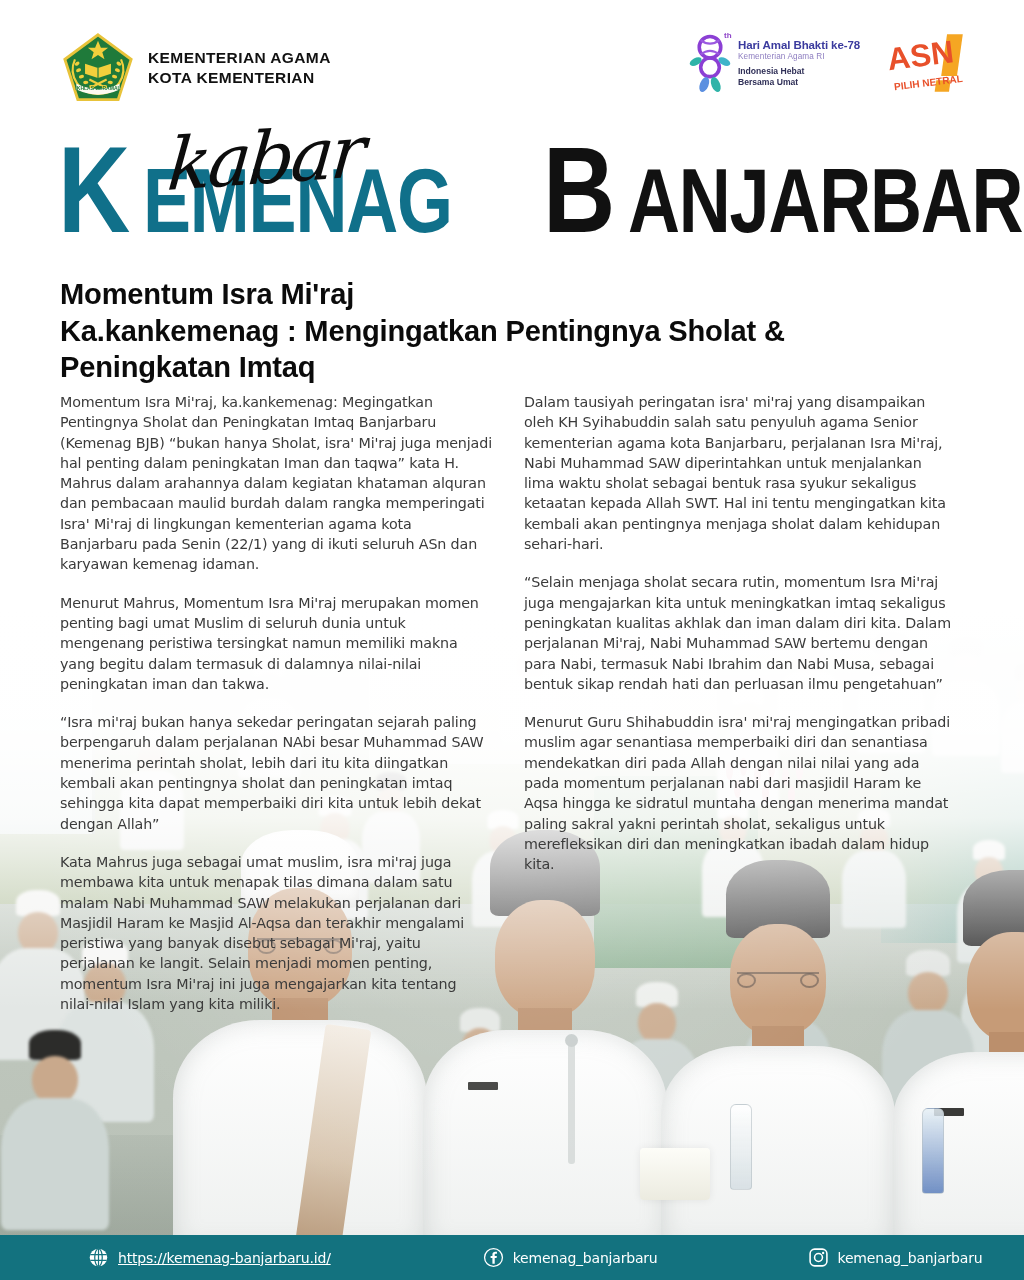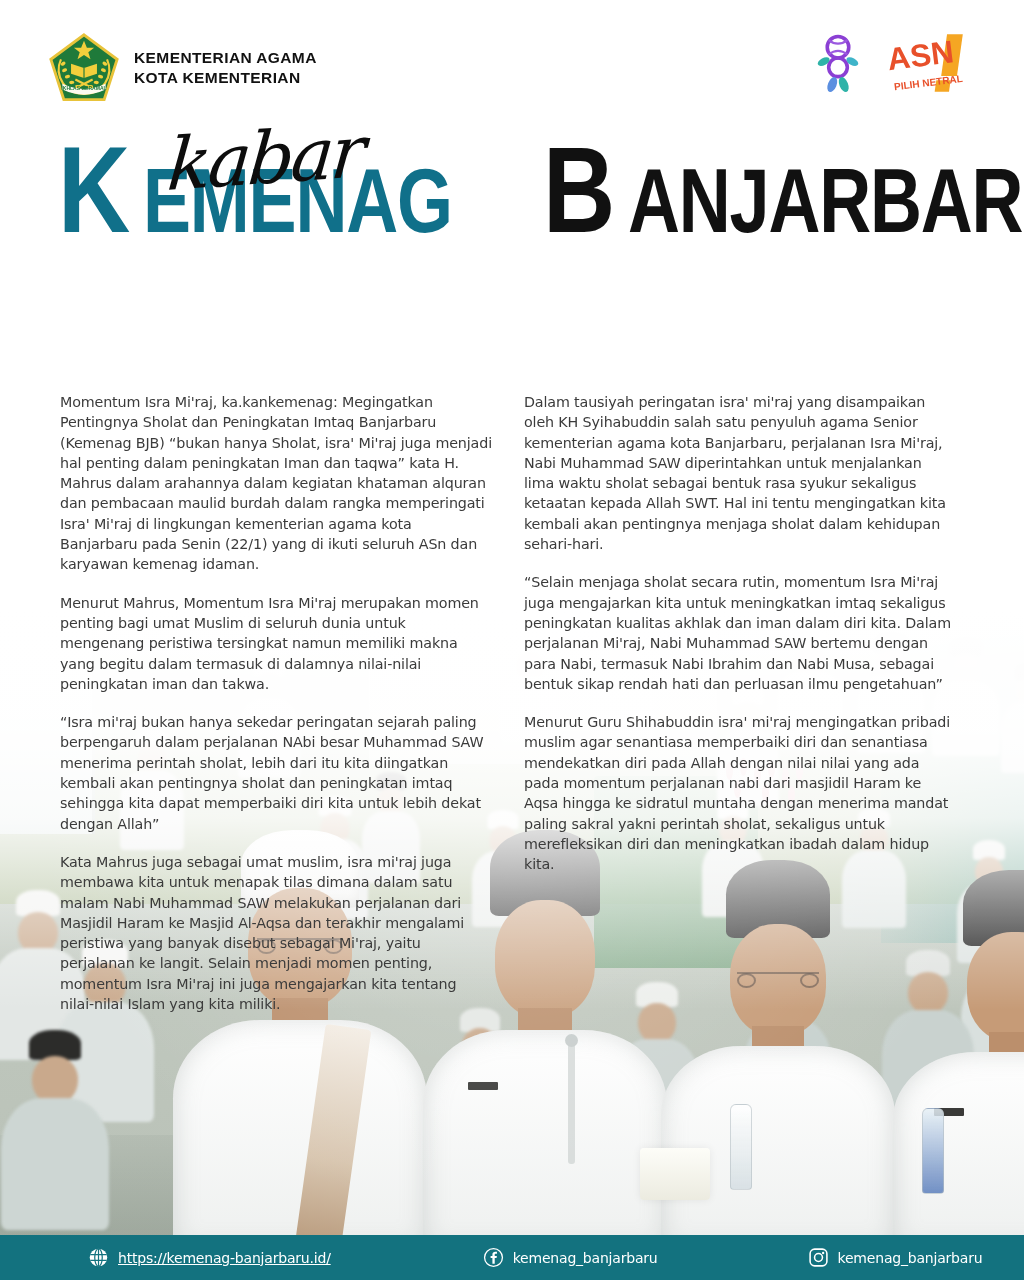--- a/index.html
+++ b/index.html
@@ -225,21 +225,21 @@
 
   
   .header {
     position: absolute;
     left: 0; top: 0;
     width: 1024px; height: 118px;
     z-index: 20;
   }
   .brand {
     position: absolute;
-    left: 48px; top: 32px;
+    left: 62px; top: 32px;
     display: flex;
     align-items: center;
     gap: 14px;
   }
   .kemenag-logo { width: 72px; height: 72px; }
   .brand-text {
     font-weight: bold;
     font-size: 15.5px;
     letter-spacing: .4px;
     color: #111111;
@@ -626,20 +626,29 @@
               <circle cx="30" cy="52" r="13"></circle>
             </g>
             <path d="M17,14 Q30,24 43,14" stroke="#9b59e0" stroke-width="3" fill="none"></path>
             <path d="M17,34 Q30,24 43,34" stroke="#9b59e0" stroke-width="3" fill="none"></path>
             <ellipse cx="10" cy="44" rx="9" ry="5" fill="#2fb3a8" transform="rotate(-28 10 44)"></ellipse>
             <ellipse cx="50" cy="44" rx="9" ry="5" fill="#3fb4c9" transform="rotate(28 50 44)"></ellipse>
             <ellipse cx="22" cy="76" rx="6" ry="11" fill="#5b8fe0" transform="rotate(22 22 76)"></ellipse>
             <ellipse cx="38" cy="76" rx="6" ry="11" fill="#2fb3a8" transform="rotate(-22 38 76)"></ellipse>
           </svg>
         </span>
+        <div class="hab-words">
+          <span class="hab-sup">th</span>
+          <div class="hab-line1">Hari Amal Bhakti ke-78</div>
+          <div class="hab-line2">Kementerian Agama RI</div>
+          <div class="hab-line3">
+            <div>Indonesia Hebat</div>
+            <div>Bersama Umat</div>
+          </div>
+        </div>
       </div>
 
       <span class="asn-logo">
         <svg viewBox="0 0 120 92" width="86" height="66">
           <rect x="86" y="6" width="22" height="58" fill="#f5a623" transform="skewX(-8)"></rect>
           <rect x="80" y="70" width="20" height="16" fill="#f5a623" transform="skewX(-8)"></rect>
           <text x="4" y="56" font-family="Liberation Sans, sans-serif" font-weight="bold" font-size="44" fill="#e8502a" transform="rotate(-7 4 56)">ASN</text>
           <text x="12" y="84" font-family="Liberation Sans, sans-serif" font-weight="bold" font-size="14" fill="#e8502a" transform="rotate(-7 12 84)">PILIH NETRAL</text>
         </svg>
       </span>
@@ -652,20 +661,25 @@
     <div class="mast-row">
       <span class="mast-k">K</span>
       <span class="mast-rest-a">EMENAG</span>
       <span class="mast-gap"></span>
       <span class="mast-b">B</span>
       <span class="mast-rest-b">ANJARBARU</span>
     </div>
     <div class="mast-kabar">kabar</div>
   </div>
 
+  <div class="headline">
+    <div>Momentum Isra Mi'raj</div>
+    <div>Ka.kankemenag : Mengingatkan Pentingnya Sholat &amp;</div>
+    <div>Peningkatan Imtaq</div>
+  </div>
 
   <div class="article">
     <div class="col">
       <p>Momentum Isra Mi'raj, ka.kankemenag: Megingatkan Pentingnya Sholat dan Peningkatan Imtaq Banjarbaru (Kemenag BJB) “bukan hanya Sholat, isra' Mi'raj juga menjadi hal penting dalam peningkatan Iman dan taqwa” kata H. Mahrus dalam arahannya dalam kegiatan khataman alquran dan pembacaan maulid burdah dalam rangka memperingati Isra' Mi'raj di lingkungan kementerian agama kota Banjarbaru pada Senin (22/1) yang di ikuti seluruh ASn dan karyawan kemenag idaman.</p>
       <p>Menurut Mahrus, Momentum Isra Mi'raj merupakan momen penting bagi umat Muslim di seluruh dunia untuk mengenang peristiwa tersingkat namun memiliki makna yang begitu dalam termasuk di dalamnya nilai-nilai peningkatan iman dan takwa.</p>
       <p>“Isra mi'raj bukan hanya sekedar peringatan sejarah paling berpengaruh dalam perjalanan NAbi besar Muhammad SAW menerima perintah sholat, lebih dari itu kita diingatkan kembali akan pentingnya sholat dan peningkatan imtaq sehingga kita dapat memperbaiki diri kita untuk lebih dekat dengan Allah”</p>
       <p>Kata Mahrus juga sebagai umat muslim, isra mi'raj juga membawa kita untuk menapak tilas dimana dalam satu malam Nabi Muhammad SAW melakukan perjalanan dari Masjidil Haram ke Masjid Al-Aqsa dan terakhir mengalami peristiwa yang banyak disebut sebagai Mi'raj, yaitu perjalanan ke langit. Selain menjadi momen penting, momentum Isra Mi'raj ini juga mengajarkan kita tentang nilai-nilai Islam yang kita miliki.</p>
     </div>
     <div class="col">
       <p>Dalam tausiyah peringatan isra' mi'raj yang disampaikan oleh KH Syihabuddin salah satu penyuluh agama Senior kementerian agama kota Banjarbaru, perjalanan Isra Mi'raj, Nabi Muhammad SAW diperintahkan untuk menjalankan lima waktu sholat sebagai bentuk rasa syukur sekaligus ketaatan kepada Allah SWT. Hal ini tentu mengingatkan kita kembali akan pentingnya menjaga sholat dalam kehidupan sehari-hari.</p>

